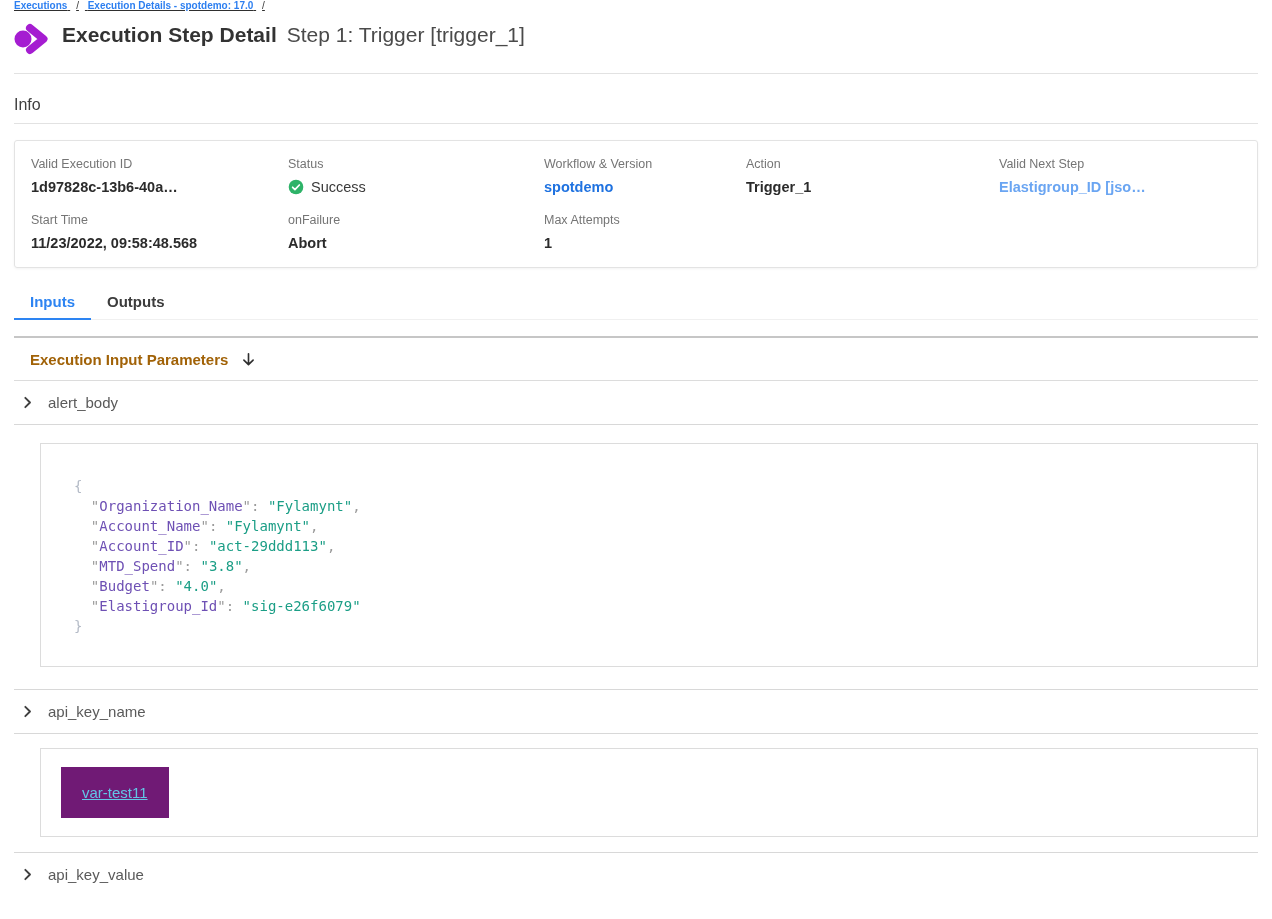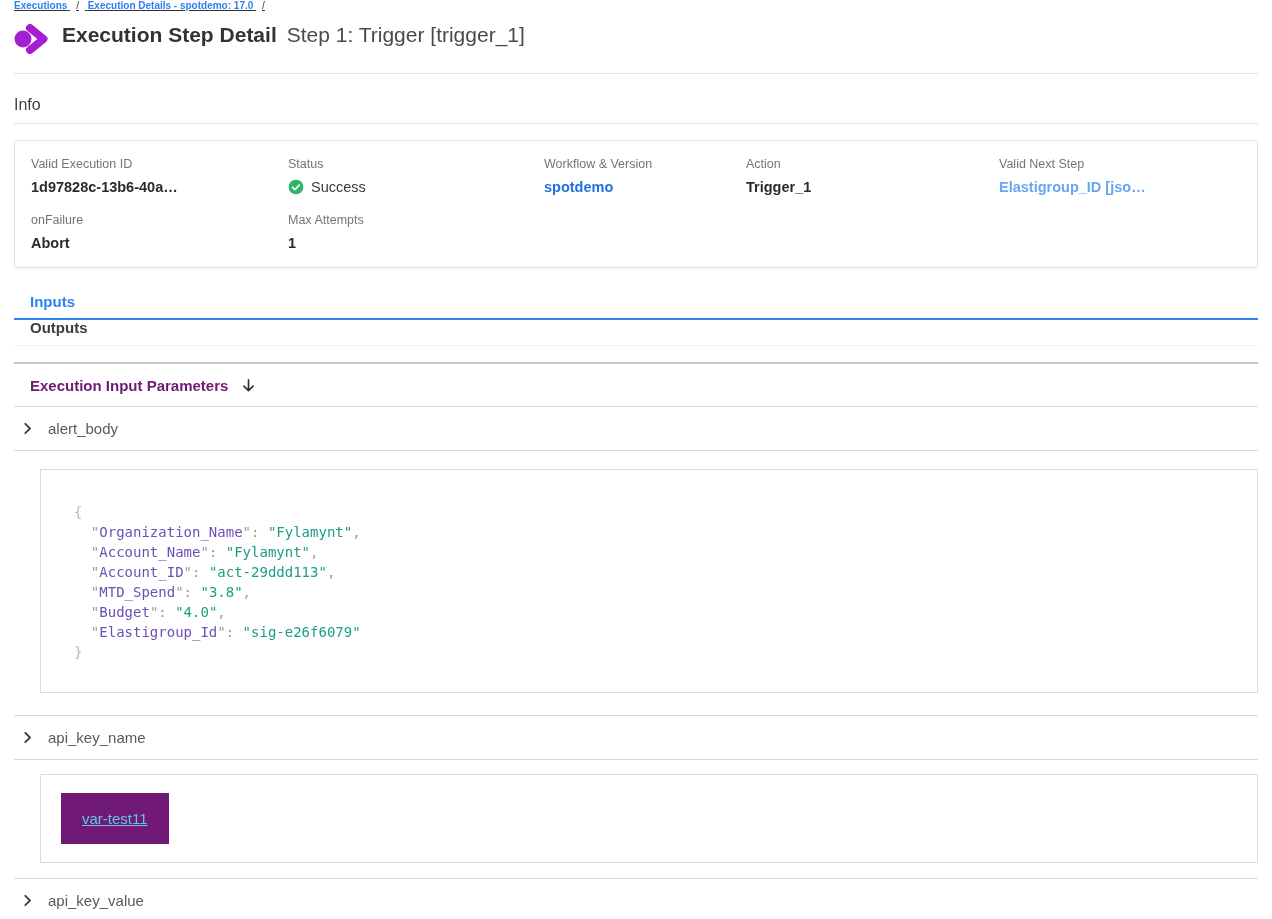--- a/index.html
+++ b/index.html
@@ -42,31 +42,31 @@
     row-gap: 18px;
   }
   .field-label { font-size: 12.5px; color: #757575; margin-bottom: 8px; }
   .field-value { font-size: 14.5px; font-weight: 600; color: #2b2b2b; }
   .field-value.link { color: #1f72e0; cursor: pointer; }
   .field-value.link-light { color: #6aa5f2; cursor: pointer; }
   .status-value { display: flex; align-items: center; font-size: 14.5px; font-weight: 500; color: #3a3a3a; }
   .status-value svg { margin-right: 7px; }
 
   
-  .tabs { margin-top: 25px; display: flex; border-bottom: 1px solid #f0f0f0; flex-direction: column; }
+  .tabs { margin-top: 25px; display: flex; border-bottom: 1px solid #f0f0f0; }
   .tab { padding: 0 16px 8px 16px; font-size: 15px; font-weight: 600; color: #3c3c3c;
          cursor: pointer; border-bottom: 2px solid transparent; margin-bottom: -1px; }
   .tab.active { color: #2d84f2; border-bottom-color: #2d84f2; }
 
   
   .section-header {
     display: flex; align-items: center;
     padding: 13px 16px 12px 16px;
     border-bottom: 1px solid #dcdcdc;
-    font-size: 15px; font-weight: 600; color: #701a75;
+    font-size: 15px; font-weight: 600; color: #a16207;
   }
   .section-header .dl-icon { margin-left: 12px; cursor: pointer; display: inline-flex; }
 
   .param-row {
     display: flex; align-items: center;
     padding: 13px 0;
     border-bottom: 1px solid #d8d8d8;
     cursor: pointer;
   }
   .param-row.bordered-top { border-top: 1px solid #d8d8d8; border-bottom: 1px solid #d8d8d8; }
@@ -144,20 +144,24 @@
     <div class="field-label">Workflow &amp; Version</div>
     <div class="field-value link">spotdemo</div>
   </div>
   <div class="field">
     <div class="field-label">Action</div>
     <div class="field-value">Trigger_1</div>
   </div>
   <div class="field">
     <div class="field-label">Valid Next Step</div>
     <div class="field-value link-light">Elastigroup_ID [jso…</div>
+  </div>
+  <div class="field">
+    <div class="field-label">Start Time</div>
+    <div class="field-value">11/23/2022, 09:58:48.568</div>
   </div>
   <div class="field">
     <div class="field-label">onFailure</div>
     <div class="field-value">Abort</div>
   </div>
   <div class="field">
     <div class="field-label">Max Attempts</div>
     <div class="field-value">1</div>
   </div>
   <div class="field"></div>

